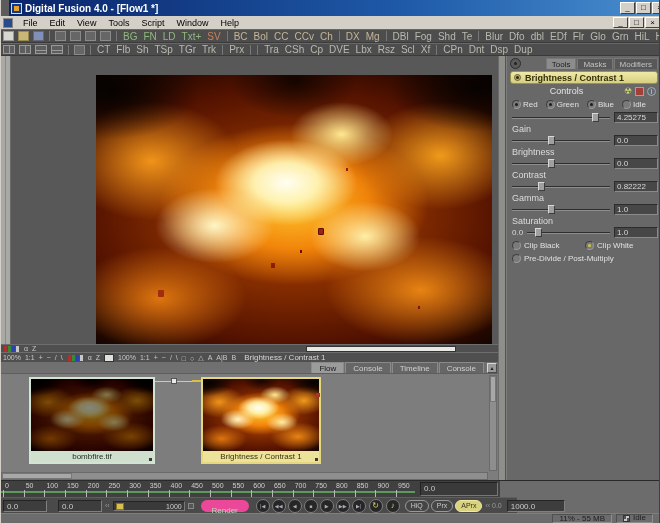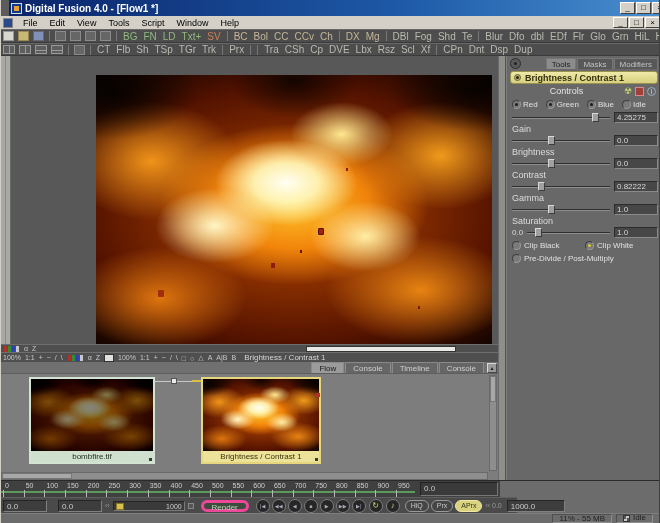--- a/index.html
+++ b/index.html
@@ -150,21 +150,21 @@
   
   .ctrl { position:absolute; top:497px; left:0; width:660px; height:16px; background:#6c6c6c; }
   .ctrl .dark { position:absolute; left:0; top:0; width:516px; height:16px; background:#4a4a4a; border-top:1px solid #5e5e5e; display:flex; align-items:center; gap:3px; padding:0 2px; }
   .field { height:12px; background:#3d3d3d; border:1px solid; border-color:#242424 #808080 #808080 #242424; color:#cccccc; font-size:8px; padding:1px 3px; flex:0 0 auto; }
   .f1 { width:44px; } .f2 { width:44px; margin-left:8px; }
   .tinytxt { font-size:7px; color:#9a9a9a; flex:0 0 auto; }
   .fr-slider { position:relative; width:72px; height:10px; background:#3a3a3a; border:1px solid; border-color:#242424 #7a7a7a #7a7a7a #242424; flex:0 0 auto; }
   .fr-slider .marker { position:absolute; left:2px; top:1px; width:8px; height:7px; background:#d8c050; border:1px solid #8a7420; }
   .fr-slider .frval { position:absolute; right:2px; top:1px; font-size:7px; color:#d0d0d0; }
   .tinybox { width:6px; height:6px; background:#555; border:1px solid #888; flex:0 0 auto; }
-  .render-btn { width:48px; height:12px; border:3px solid #ec4899; border-radius:7px; background:#3f4a3f; color:#b9d6b9; font-size:8px; text-align:center; line-height:10px; flex:0 0 auto; margin-left:4px; }
+  .render-btn { width:48px; height:12px; border:6px solid #ec4899; border-radius:7px; background:#3f4a3f; color:#b9d6b9; font-size:8px; text-align:center; line-height:10px; flex:0 0 auto; margin-left:4px; }
   .transport { display:flex; gap:2px; margin-left:4px; flex:0 0 auto; }
   .tbtn { width:14px; height:14px; border-radius:50%; background:#262626; border:1px solid #7e7e7e; color:#aab; font-size:5px; line-height:12px; text-align:center; overflow:hidden; flex:0 0 auto; }
   .tbtn.yellow { color:#d8ce6a; font-size:8px; }
   .oval { height:12px; border:1px solid #999; border-radius:7px; background:#454545; color:#c8c8c8; font-size:7px; line-height:10px; padding:0 5px; flex:0 0 auto; margin-left:2px; }
   .oval.active { background:#d9d27e; color:#332; border-color:#eee8a0; }
   .endbox { width:58px; margin-left:2px; }
 
   
   .status { position:absolute; top:513px; left:0; width:660px; height:10px; background:#6c6c6c; border-top:1px solid #7e7e7e; display:flex; align-items:center; justify-content:flex-end; gap:4px; padding:0 8px; }
   .status .cell { font-size:8px; color:#1e1e1e; border:1px solid; border-color:#4f4f4f #8e8e8e #8e8e8e #4f4f4f; padding:0 6px; height:9px; line-height:8px; }

